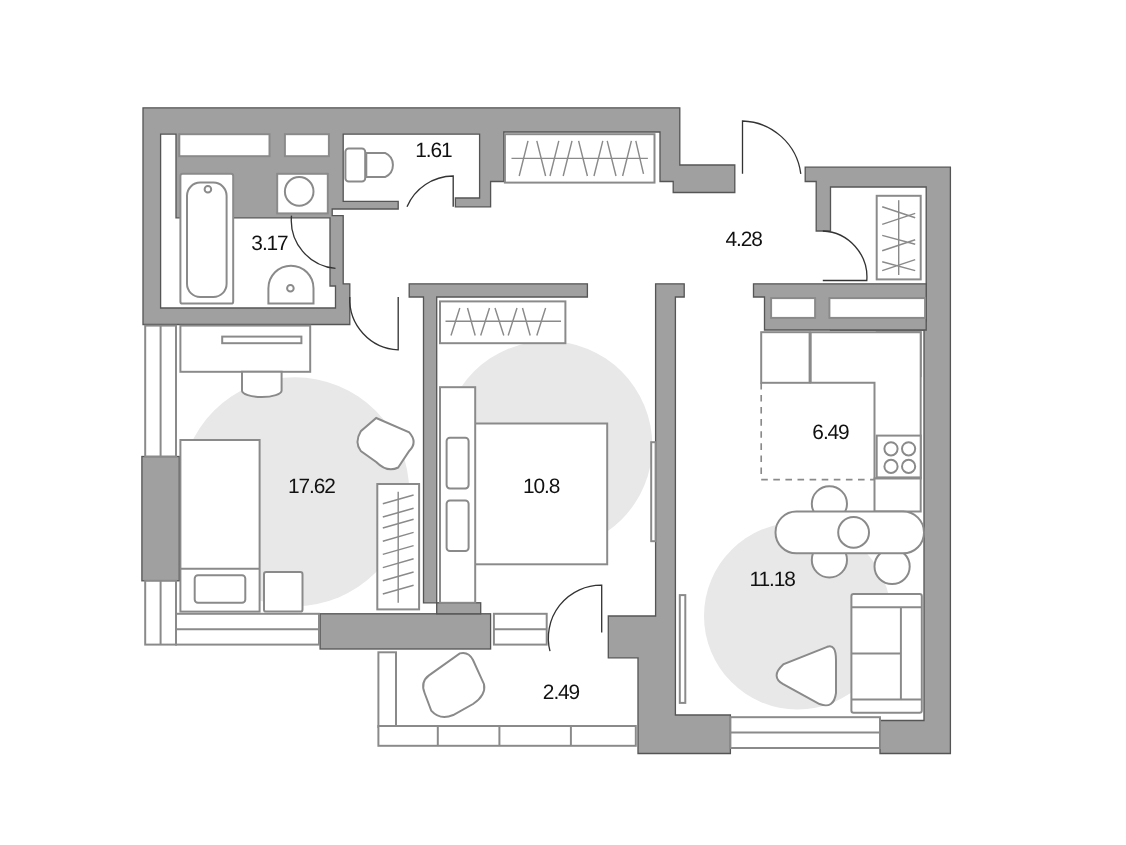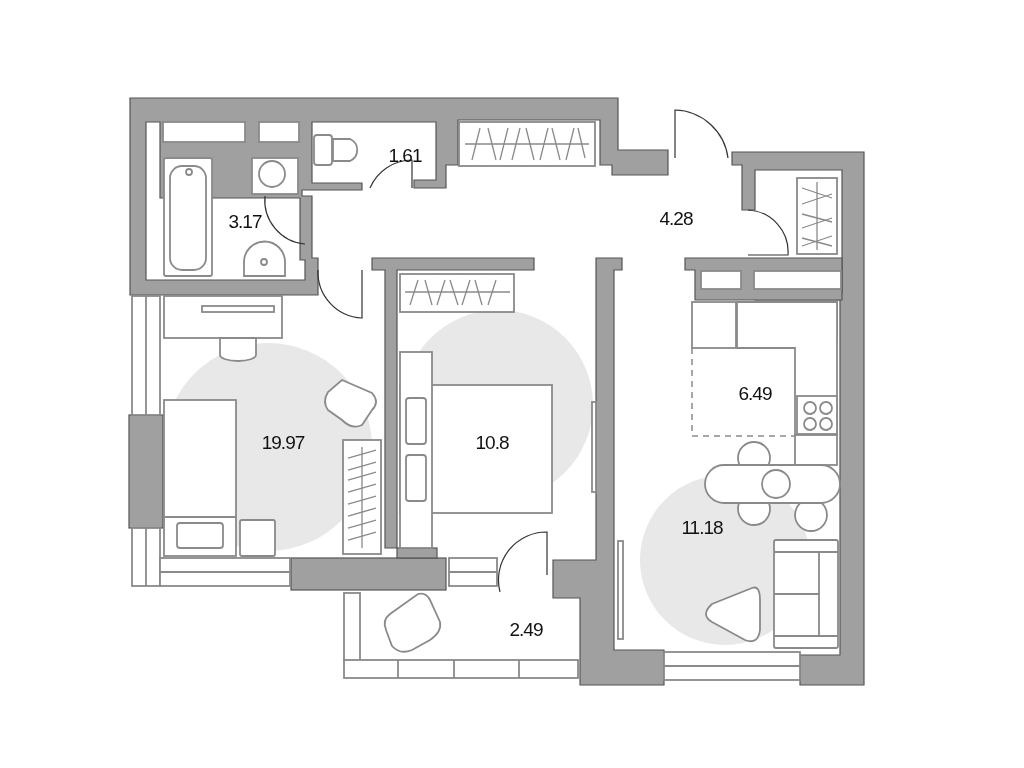--- a/index.html
+++ b/index.html
@@ -140,19 +140,19 @@
     <path d="M370,188 A46,46 0 0 1 412,160 V188"></path>
     <path d="M265,196 A44,44 0 0 0 305,244"></path>
     <path d="M318,270 A46,46 0 0 0 362,318 V270"></path>
     <path d="M675,158 V110 A55,55 0 0 1 728,158"></path>
     <path d="M748,210 A42,42 0 0 1 788,255 H748"></path>
     <path d="M500,592 A48,48 0 0 1 547,532 V575"></path>
   </g>
 </svg>
 
 <div class="label" style="left:245px;top:222px;">3.17</div>
-<div class="label" style="left:394px;top:156px;margin-left:11px;">1.61</div>
+<div class="label" style="left:394px;top:138px;">1.61</div>
 <div class="label" style="left:676px;top:219px;">4.28</div>
-<div class="label" style="left:283px;top:443px;">19.97</div>
+<div class="label" style="left:283px;top:443px;">17.62</div>
 <div class="label" style="left:492px;top:443px;">10.8</div>
 <div class="label" style="left:755px;top:394px;">6.49</div>
 <div class="label" style="left:702px;top:528px;">11.18</div>
-<div class="label" style="left:510px;top:630px;margin-left:16px;">2.49</div>
+<div class="label" style="left:510px;top:630px;">2.49</div>
 
 </body></html>

